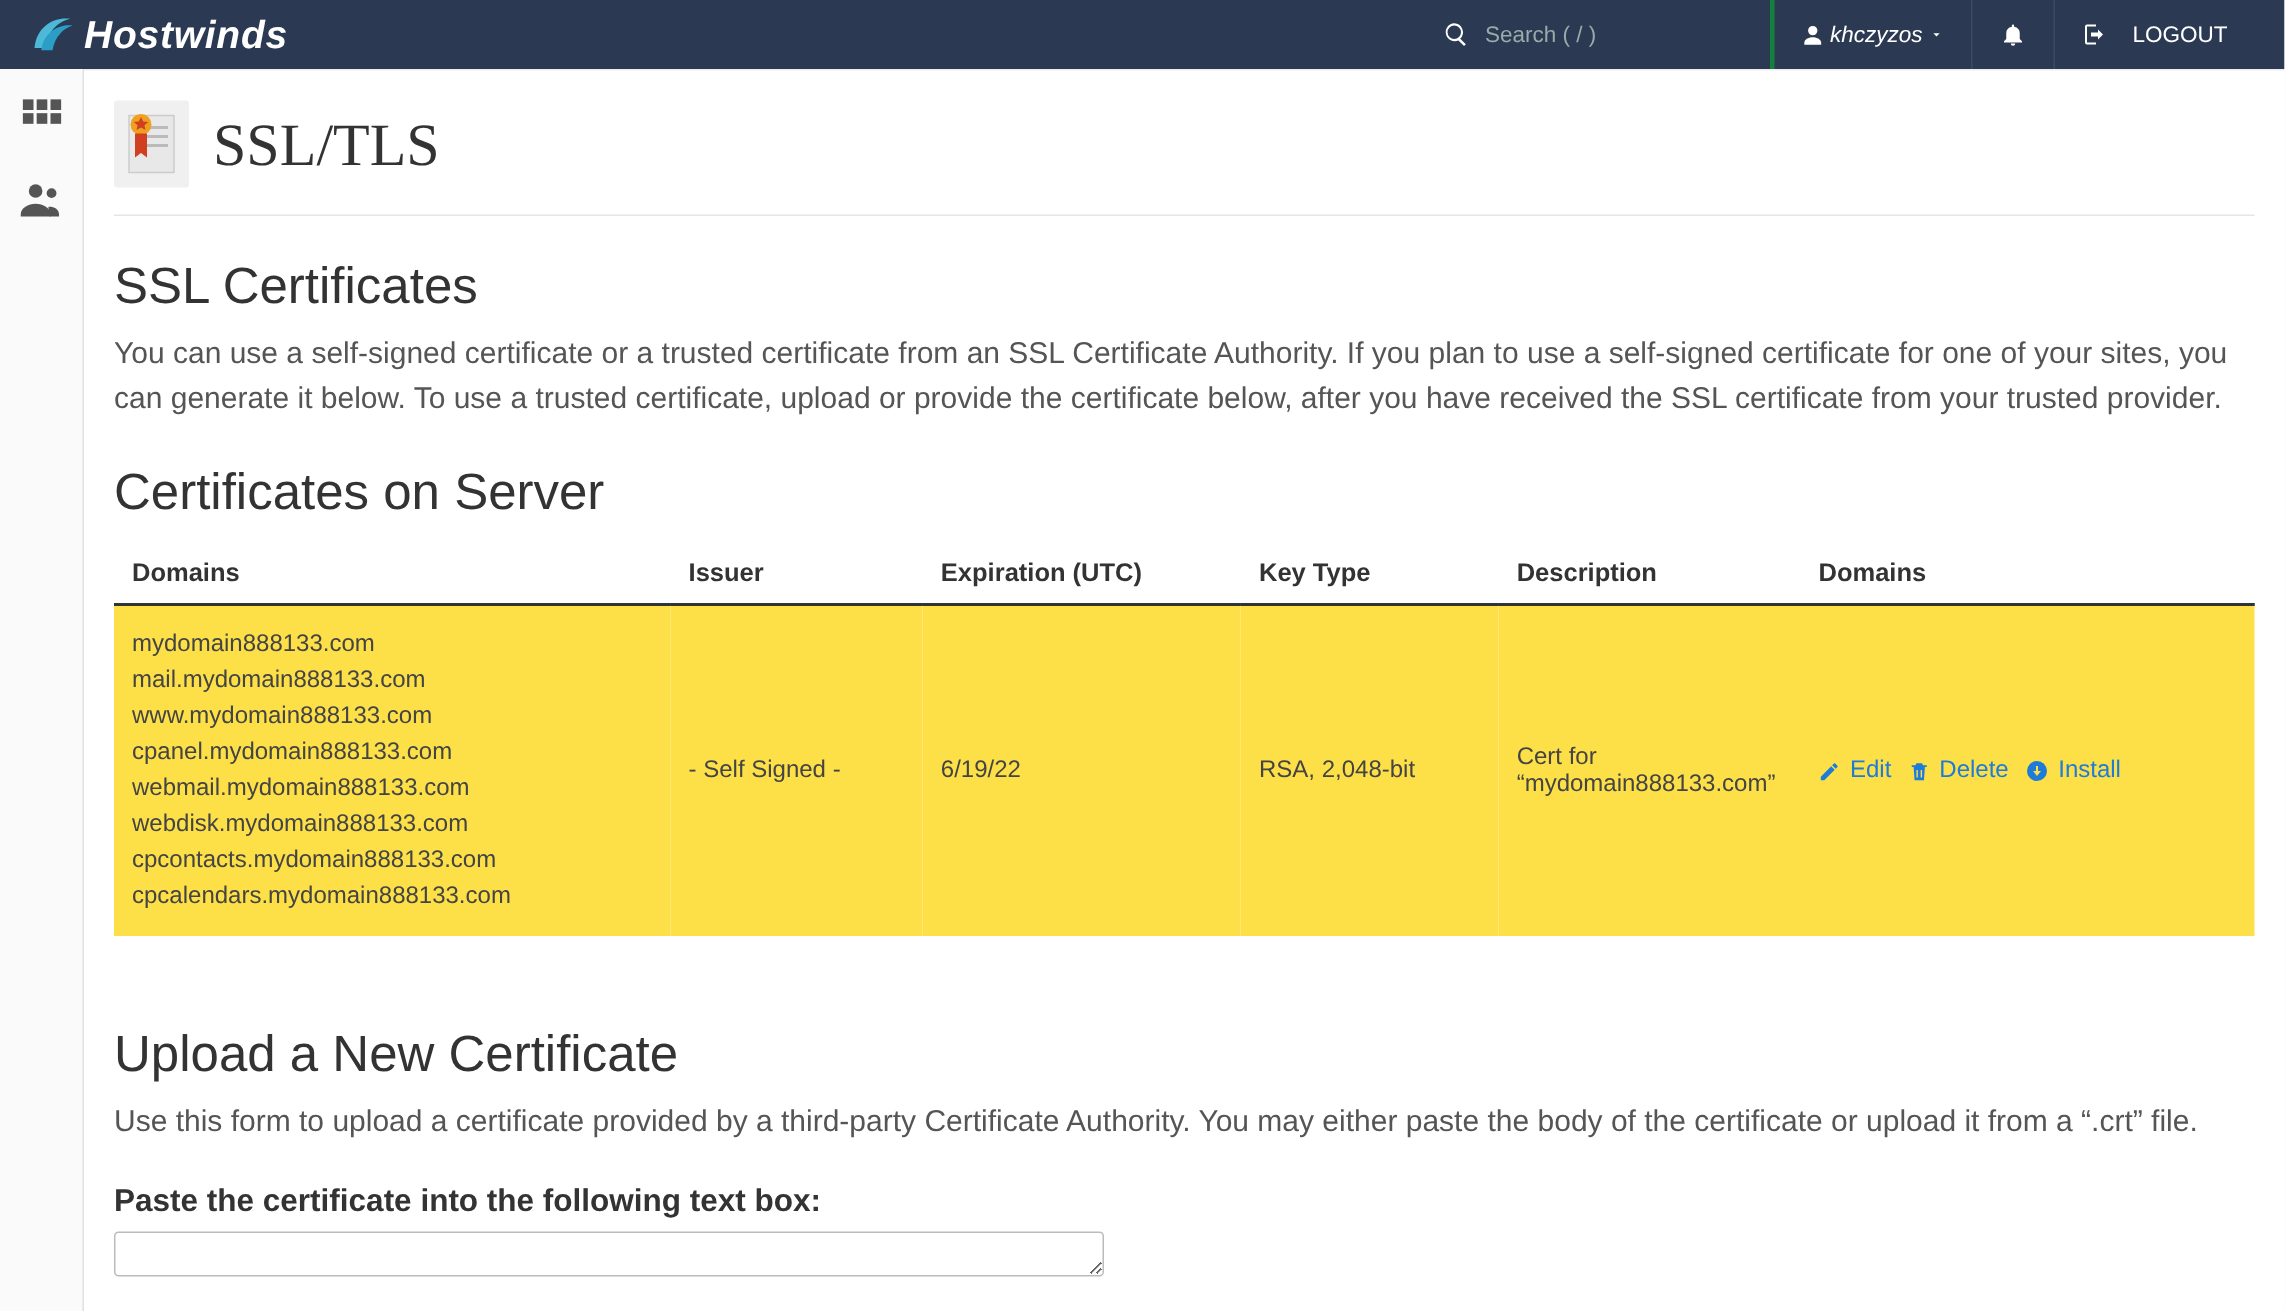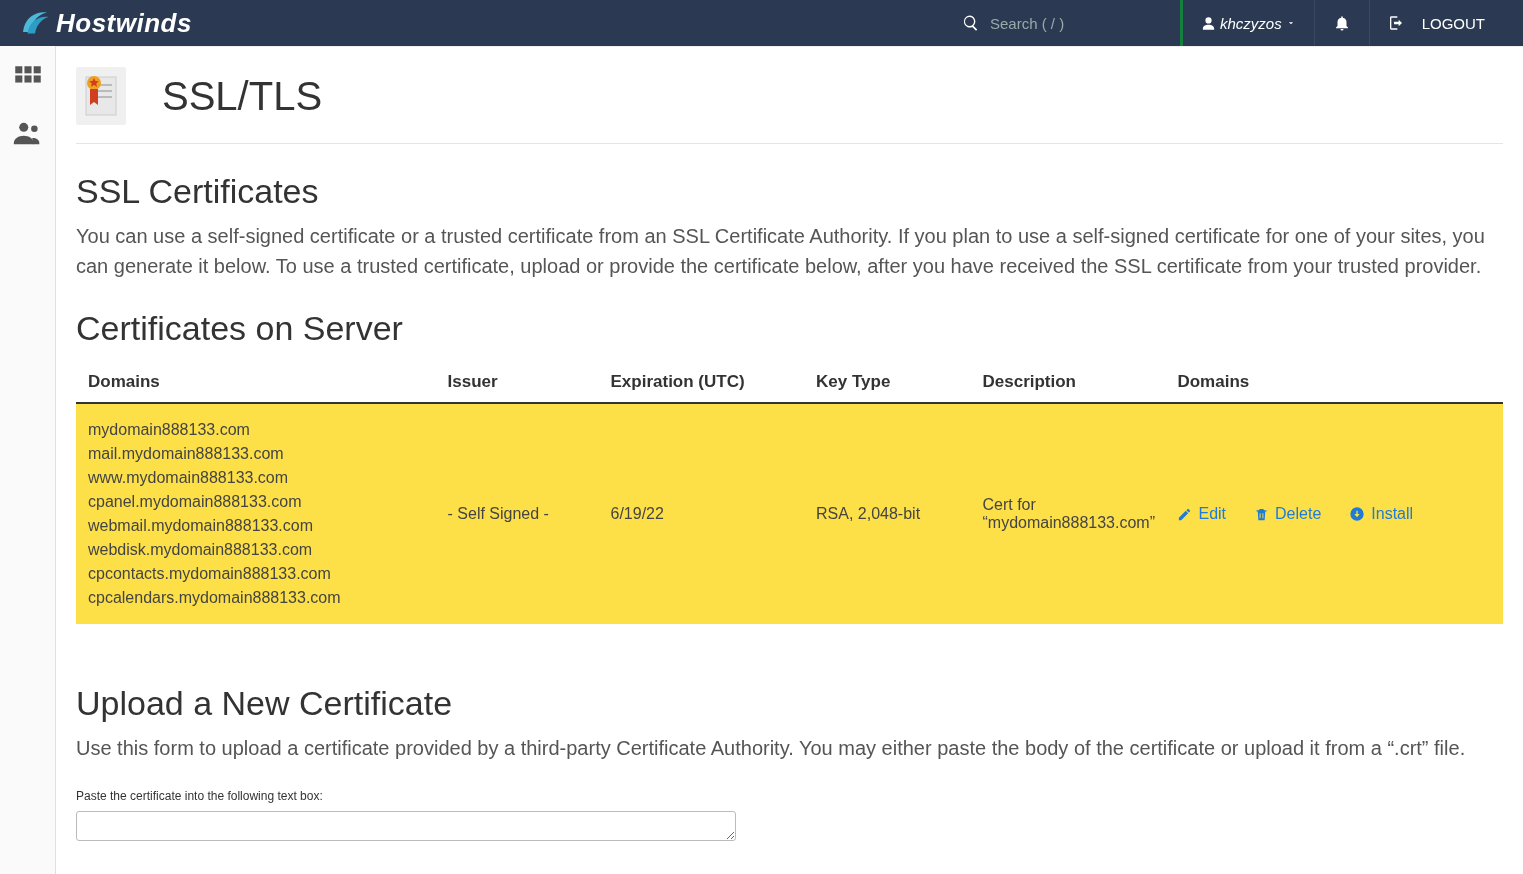--- a/index.html
+++ b/index.html
@@ -28,42 +28,42 @@
 
 .layout { display:flex; min-height: calc(100vh - 58px); }
 .sidebar {
   width: 56px; background:#fafafa; border-right:1px solid #e0e0e0;
   display:flex; flex-direction:column; align-items:center; padding-top:16px; gap:20px;
 }
 .sidebar-icon { width:34px; height:34px; color:#555; cursor:pointer; display:flex; align-items:center; justify-content:center; }
 
 .main { flex:1; padding: 12px 20px 40px 20px; background:#fff; border-top:1px solid #eee; }
 
-.page-header { display:flex; align-items:center; gap:36px; padding:8px 0 18px; border-bottom:1px solid #e5e5e5; }
+.page-header { display:flex; align-items:center; gap:16px; padding:8px 0 18px; border-bottom:1px solid #e5e5e5;font-family:Liberation Serif, serif; }
 .header-icon-box { width:50px; height:58px; display:flex; align-items:center; justify-content:center; background:#f0f0f0; border-radius:2px;}
 .page-title { font-size: 40px; font-weight: 400; color:#333; }
 
 h2.section { font-size: 34px; font-weight:400; color:#333; margin-top: 28px; margin-bottom: 10px;}
 p.section-desc { font-size: 20px; color:#555; line-height:1.5; margin-bottom: 10px; }
 
 .cert-table { width:100%; margin-top: 14px; border-collapse: collapse; }
 .cert-table thead th {
   text-align:left; font-size:17px; font-weight:600; color:#333;
   padding: 10px 12px; border-bottom: 2px solid #333;
 }
 .cert-table tbody tr { background:#fde047; }
 .cert-table tbody td {
   vertical-align: middle; padding: 14px 12px; font-size:16px; color:#444;
 }
 .domain-list div { line-height:1.5; }
-.action-links { display:flex; gap:28px; }
+.action-links { display:flex; gap:11px; }
 .action-link { color:#1e7bd8; cursor:pointer; display:inline-flex; align-items:center; gap:6px; font-size:16px;}
 
 h2.upload-title { font-size: 34px; font-weight:400; color:#333; margin-top:60px; margin-bottom:10px; }
-.paste-label { font-size:12px; font-weight:400; color:#333; margin-top:26px; margin-bottom:8px; display:block;}
+.paste-label { font-size:21px; font-weight:700; color:#333; margin-top:26px; margin-bottom:8px; display:block;}
 .paste-box { width: 660px; height: 30px; border:1px solid #bbb; border-radius:3px; background:#fff; }
 
 svg { display:block; }
 </style>
 </head>
 <body>
 
 <div class="topbar">
   <div class="logo-wrap">
     <svg class="logo-swoosh" viewBox="0 0 40 44" fill="none">

